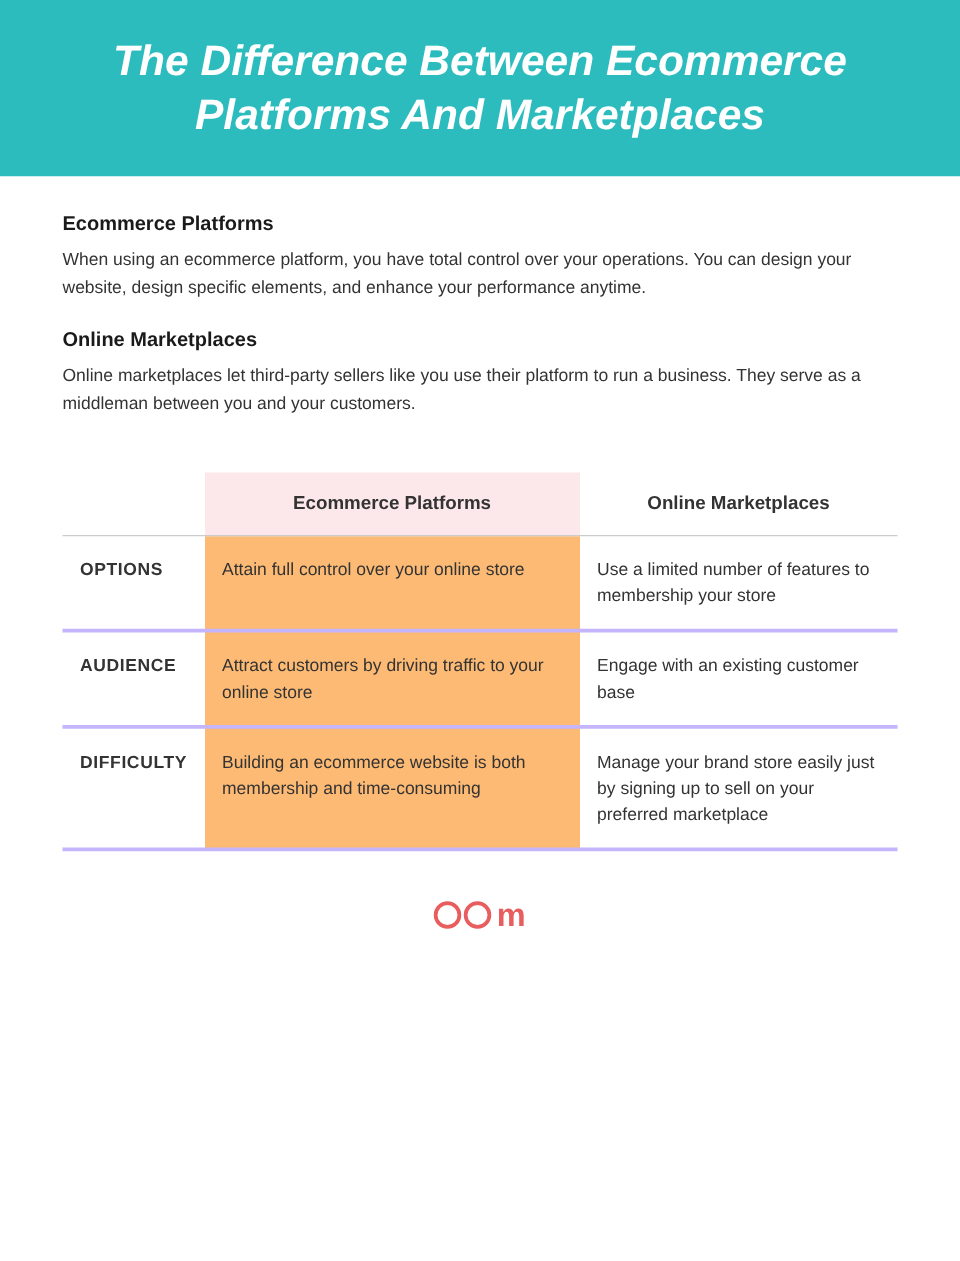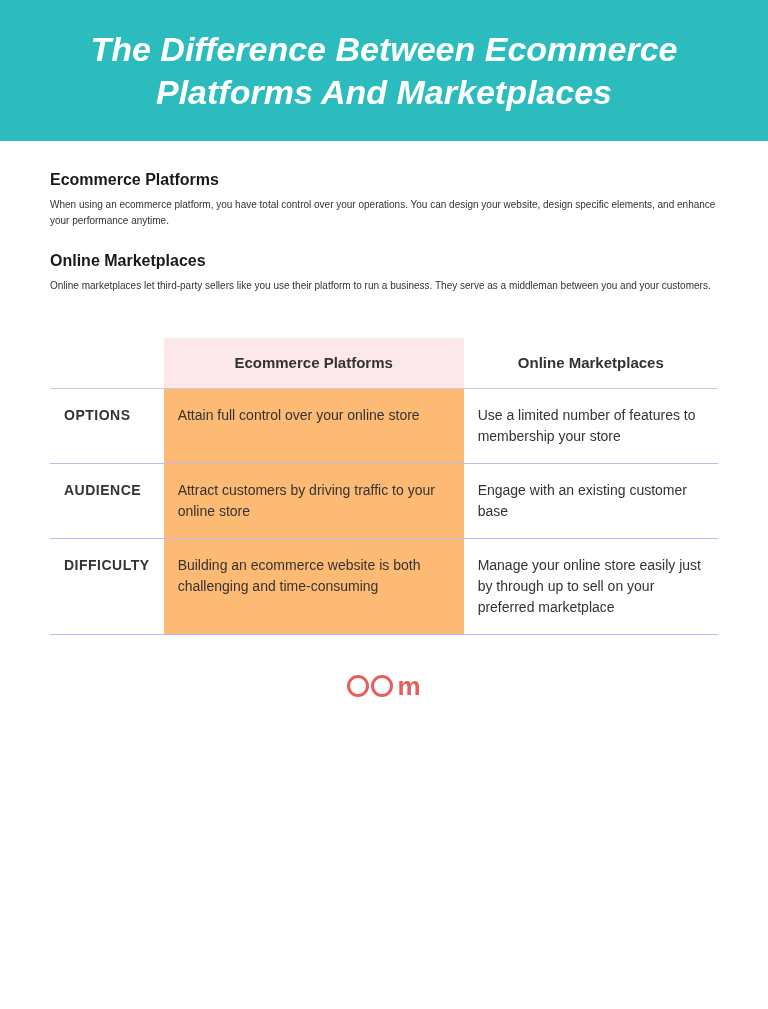--- a/index.html
+++ b/index.html
@@ -28,39 +28,39 @@
     .intro {
       padding: 30px 50px 10px 50px;
     }
     .section-heading {
       font-size: 16px;
       font-weight: 900;
       color: #1a1a1a;
       margin-bottom: 8px;
     }
     .section-text {
-      font-size: 10px;
+      font-size: 14px;
       color: #333333;
       line-height: 1.55;
       margin-bottom: 24px;
     }
 
     
     .comparison-wrapper {
       padding: 10px 50px 20px 50px;
     }
     .comparison-table {
       width: 100%;
       border-collapse: collapse;
     }
     .comparison-table th,
     .comparison-table td {
       padding: 16px 14px;
       vertical-align: top;
-      border-bottom: 1px solid #c4b5fd;
+      border-bottom: 3px solid #c4b5fd;
       font-size: 14px;
       color: #333333;
       line-height: 1.5;
     }
     .comparison-table thead th {
       border-bottom: 1px solid #cccccc;
       font-size: 15px;
       font-weight: 700;
       text-align: center;
       padding: 14px 14px;
@@ -153,22 +153,22 @@
           <td class="col-ecommerce">Attain full control over your online store</td>
           <td>Use a limited number of features to membership your store</td>
         </tr>
         <tr>
           <td class="col-label">AUDIENCE</td>
           <td class="col-ecommerce">Attract customers by driving traffic to your online store</td>
           <td>Engage with an existing customer base</td>
         </tr>
         <tr>
           <td class="col-label">DIFFICULTY</td>
-          <td class="col-ecommerce">Building an ecommerce website is both challenging and time-consuming</td>
-          <td>Manage your online store easily just by through up to sell on your preferred marketplace</td>
+          <td class="col-ecommerce">Building an ecommerce website is both membership and time-consuming</td>
+          <td>Manage your brand store easily just by signing up to sell on your preferred marketplace</td>
         </tr>
       </tbody>
   </table>
 </div>
 
 <div class="logo-section">
   <div class="logo-oom">
     <span class="logo-circle-left"></span>
     <span class="logo-circle-right"></span>
     <span class="logo-m">m</span>

